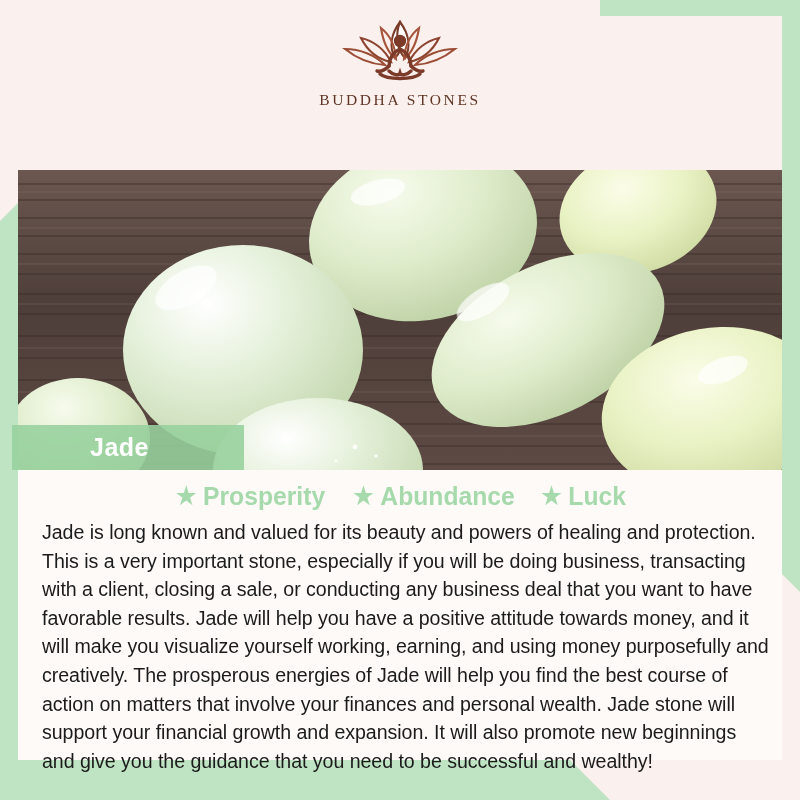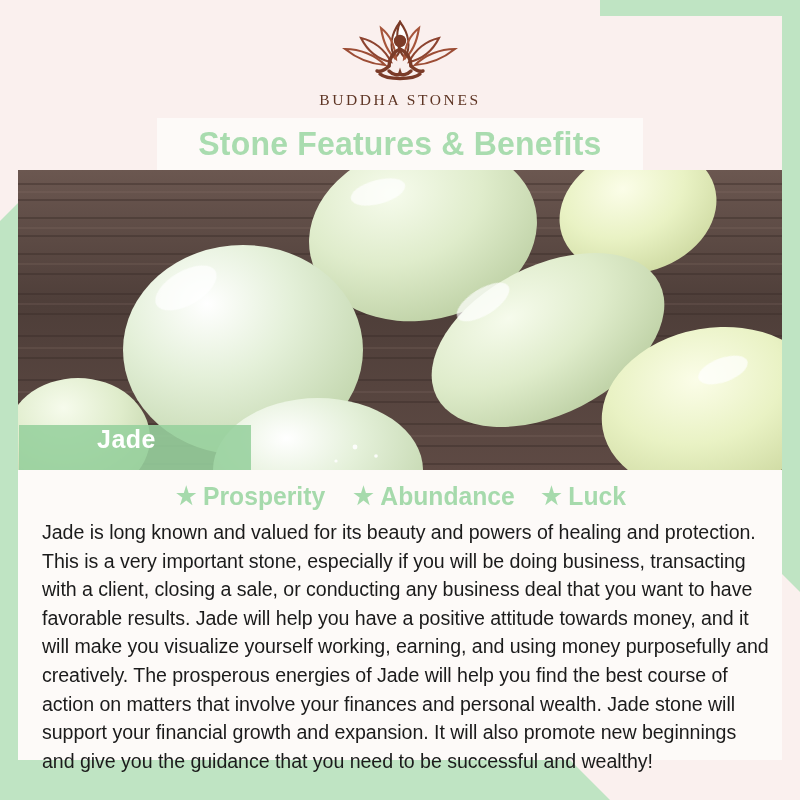--- a/index.html
+++ b/index.html
@@ -114,26 +114,27 @@
     width: 764px;
     height: 300px;
     overflow: hidden;
     background: #4a3c36;
   }
   #photo svg { display: block; }
 
   
   #jade-label {
     position: absolute;
-    left: 19px;
+    left: 12px;
     top: 425px;
     width: 232px;
     height: 45px;
     background: rgba(150, 208, 157, 0.88);
     display: flex;
+    align-items: center;
   }
   #jade-label-text {
     color: #ffffff;
     font-size: 25px;
     font-weight: bold;
     margin-left: 78px;
     letter-spacing: 0.5px;
   }
 
   
@@ -213,23 +214,20 @@
           <path d="M64 50 C60 54 56 56 52 55"></path>
           <path d="M86 50 C90 54 94 56 98 55"></path>
           <path d="M55 58 C62 64 88 64 95 58"></path>
           <path d="M64 55 C68 59 74 60 75 57 C76 60 82 59 86 55"></path>
         </g>
       </svg>
       <div id="logo-wordmark">BUDDHA STONES</div>
     </div>
   </div>
 
-  <div id="title-banner">
-    <div id="title-text">Stone Features &amp; Benefits</div>
-  </div>
 
   <div id="photo">
     <svg width="764" height="300" viewBox="0 0 764 300">
       <defs>
         <linearGradient id="woodg" x1="0" y1="0" x2="0" y2="1">
           <stop offset="0" stop-color="#6b5750"></stop>
           <stop offset="0.45" stop-color="#4e3e39"></stop>
           <stop offset="1" stop-color="#5e4a44"></stop>
         </linearGradient>
         <radialGradient id="st1" cx="35%" cy="28%" r="78%">

